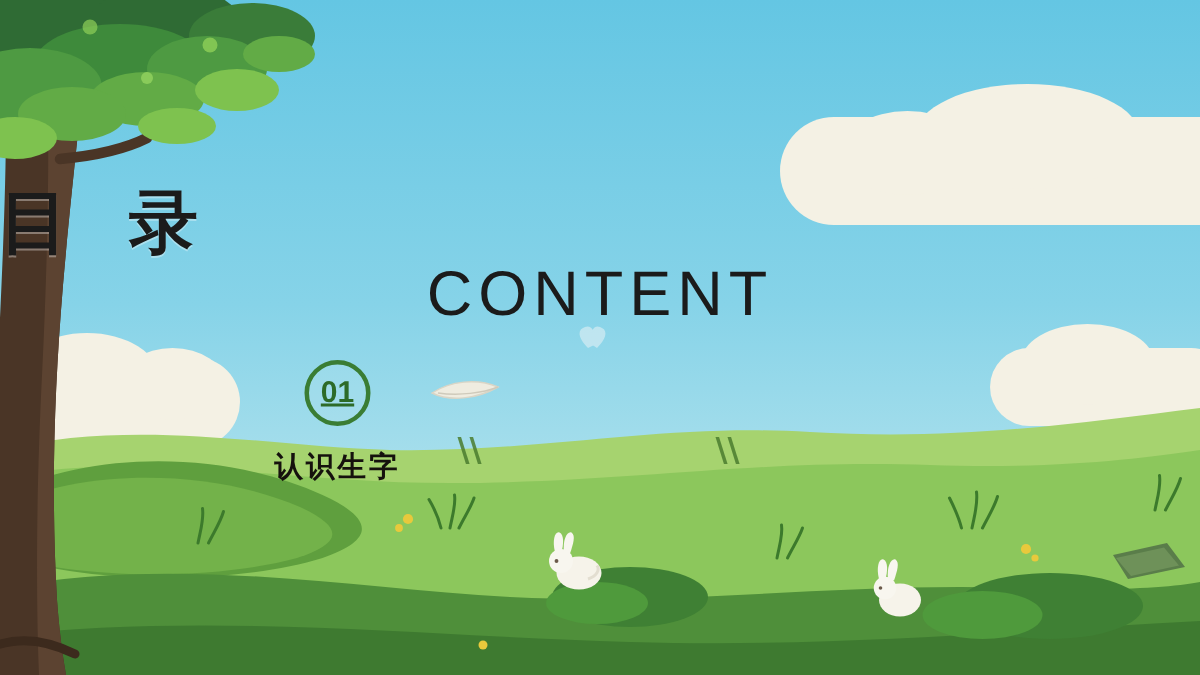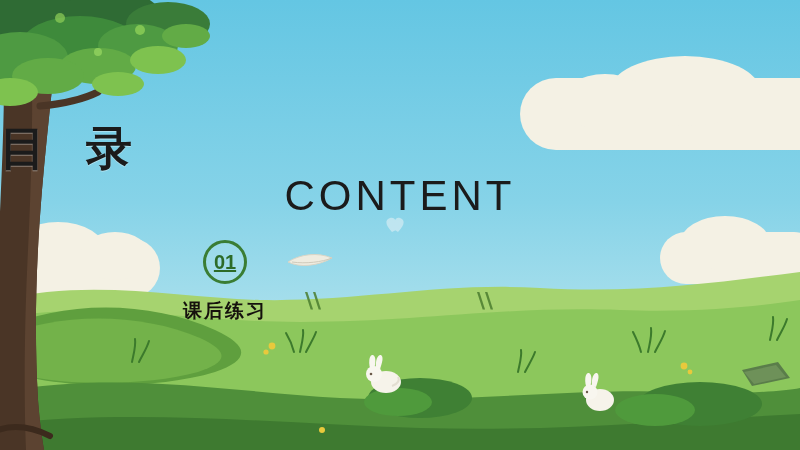--- a/index.html
+++ b/index.html
@@ -169,21 +169,21 @@
       <circle cx="108" cy="52" r="4" fill="#9ad862" opacity=".7"></circle>
     </g>
   </svg>
 
   <div class="title-cn">目 录</div>
   <div class="title-en">CONTENT</div>
 
   <div class="items">
     <div class="item">
       <div class="circle">01</div>
-      <div class="item-label">课后练习</div>
+      <div class="item-label">认识生字</div>
     </div>
     <div class="item">
     </div>
   </div>
 
   <div class="divider" style="left:305px;">\\</div>
   <div class="divider" style="left:477px;">\\</div>
 
 </div>
 

